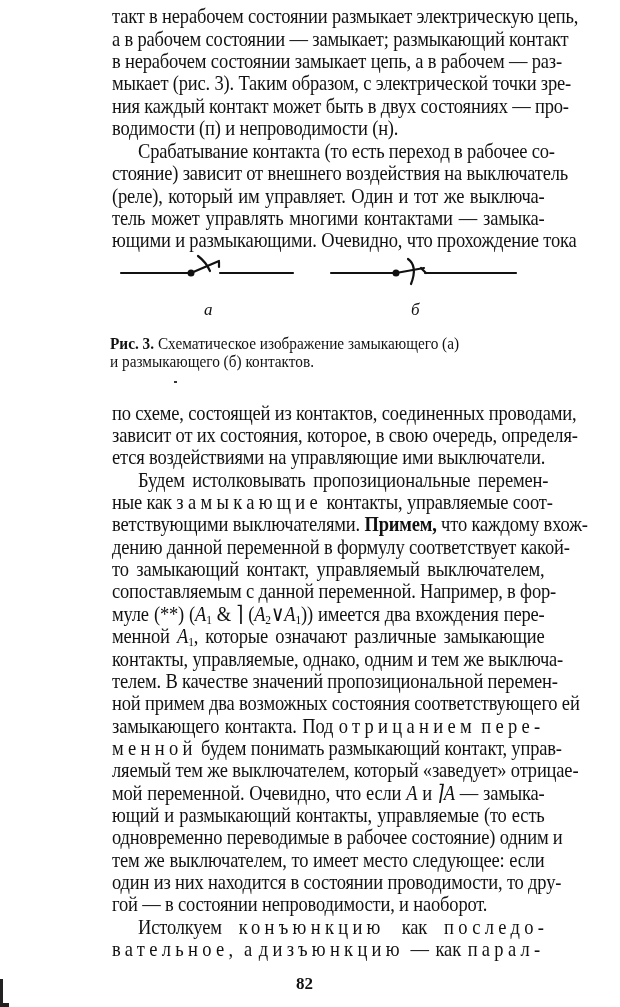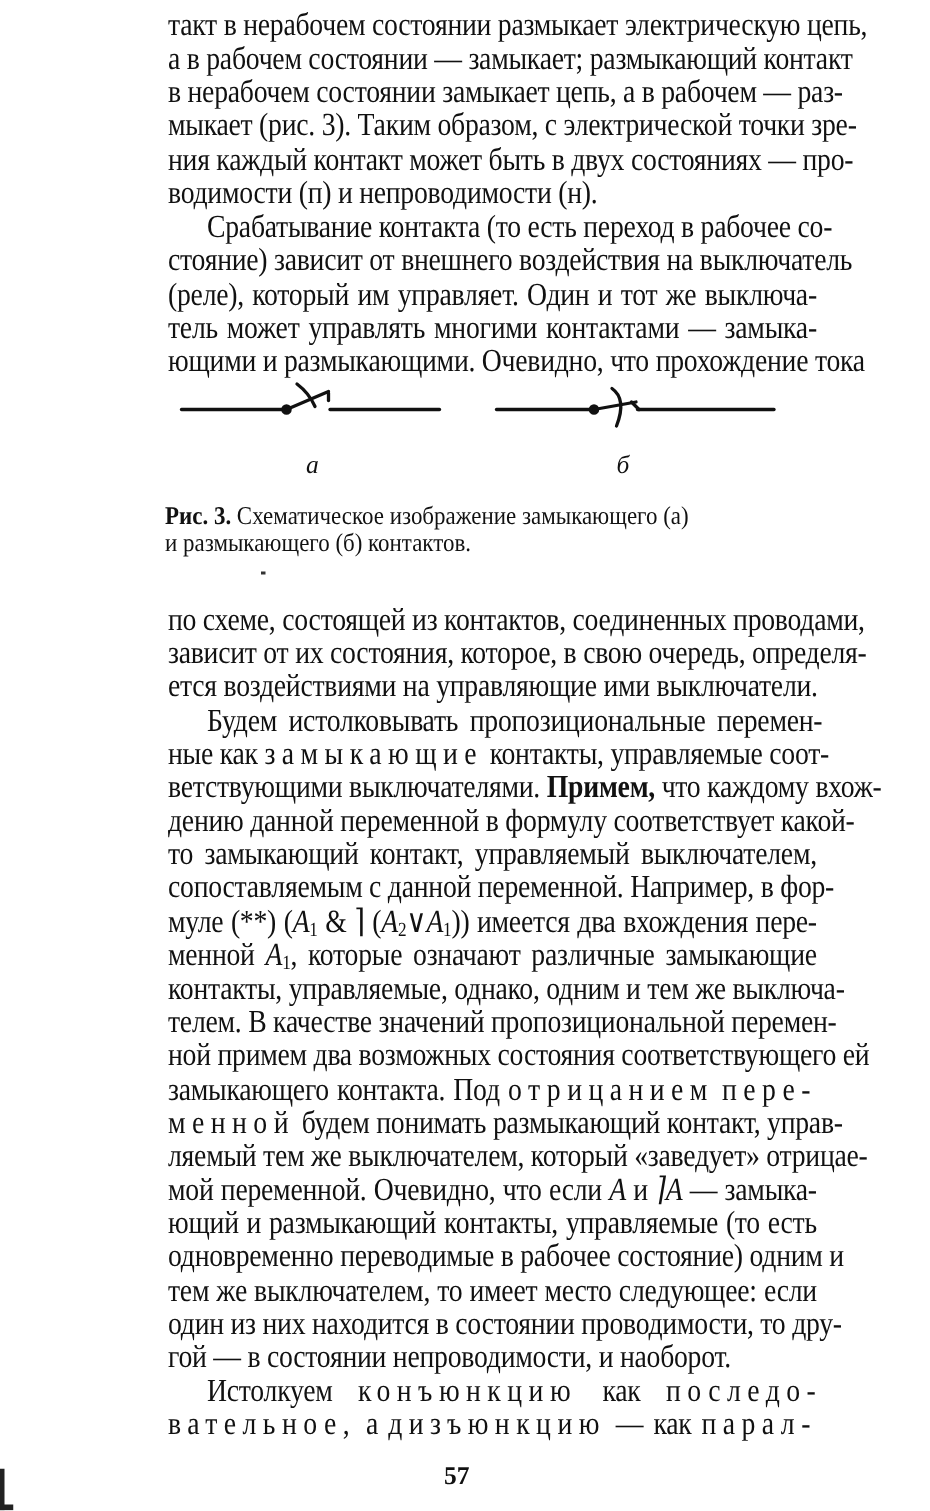--- a/index.html
+++ b/index.html
@@ -130,19 +130,19 @@
   </div>
   <div class="line" style="top:938px">
     <span class="sp">вательное,</span>
     <span>а</span>
     <span class="sp">дизъюнкцию</span>
     <span>—</span>
     <span>как</span>
     <span class="sp">парал-</span>
   </div>
 
-  <div class="page-number" style="top:975px">57</div>
+  <div class="page-number" style="top:975px">82</div>
 
   <svg class="edge-mark" viewBox="0 0 9 28" width="9" height="28">
     <rect x="0" y="0" width="3" height="28" fill="#222"></rect>
     <rect x="0" y="24" width="9" height="4" fill="#222"></rect>
   </svg>
 </div>
 
 </body></html>

